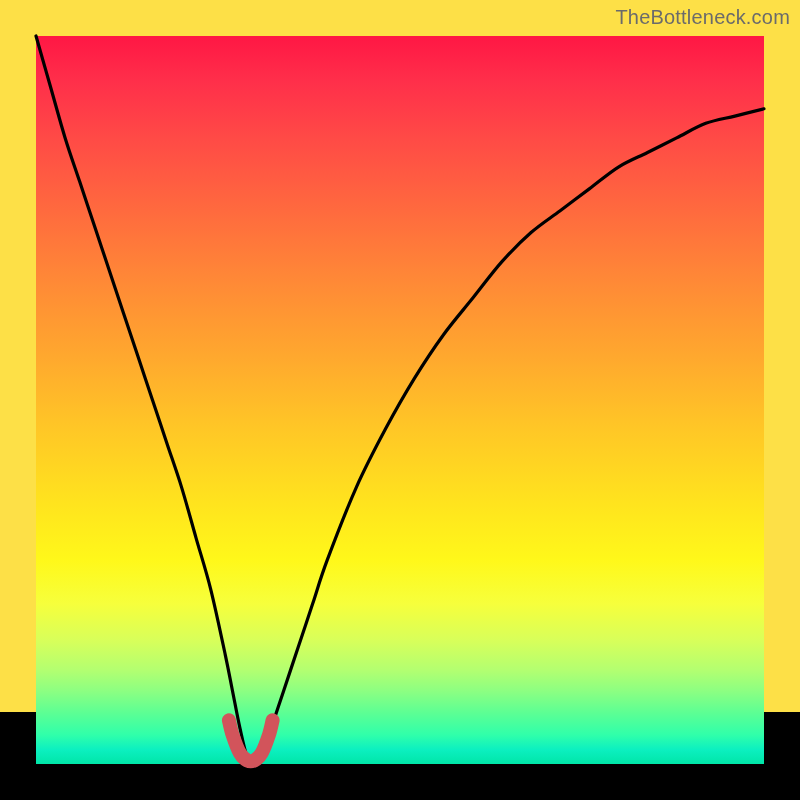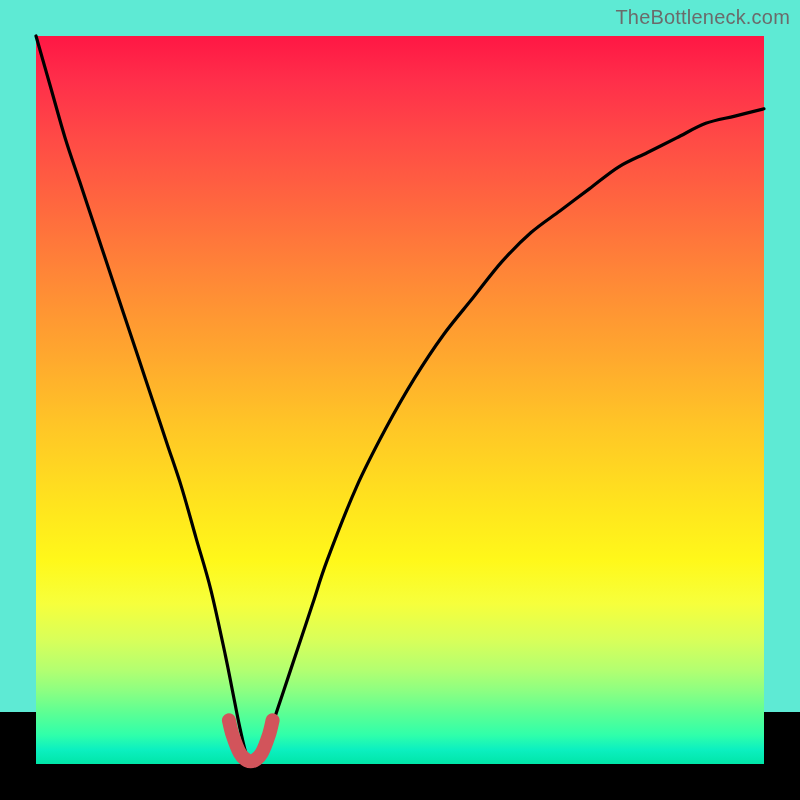--- a/index.html
+++ b/index.html
@@ -10,21 +10,21 @@
     background: #000;
     overflow: hidden;
     font-family: Arial, Helvetica, sans-serif;
   }
   .frame {
     position: absolute;
     left: 0;
     top: 0;
     width: 800px;
     height: 712px;
-    background: #5eead4;
+    background: #fde047;
   }
   .plot-area {
     position: absolute;
     left: 36px;
     top: 36px;
     width: 728px;
     height: 728px;
     
     background: linear-gradient(
       to bottom,

